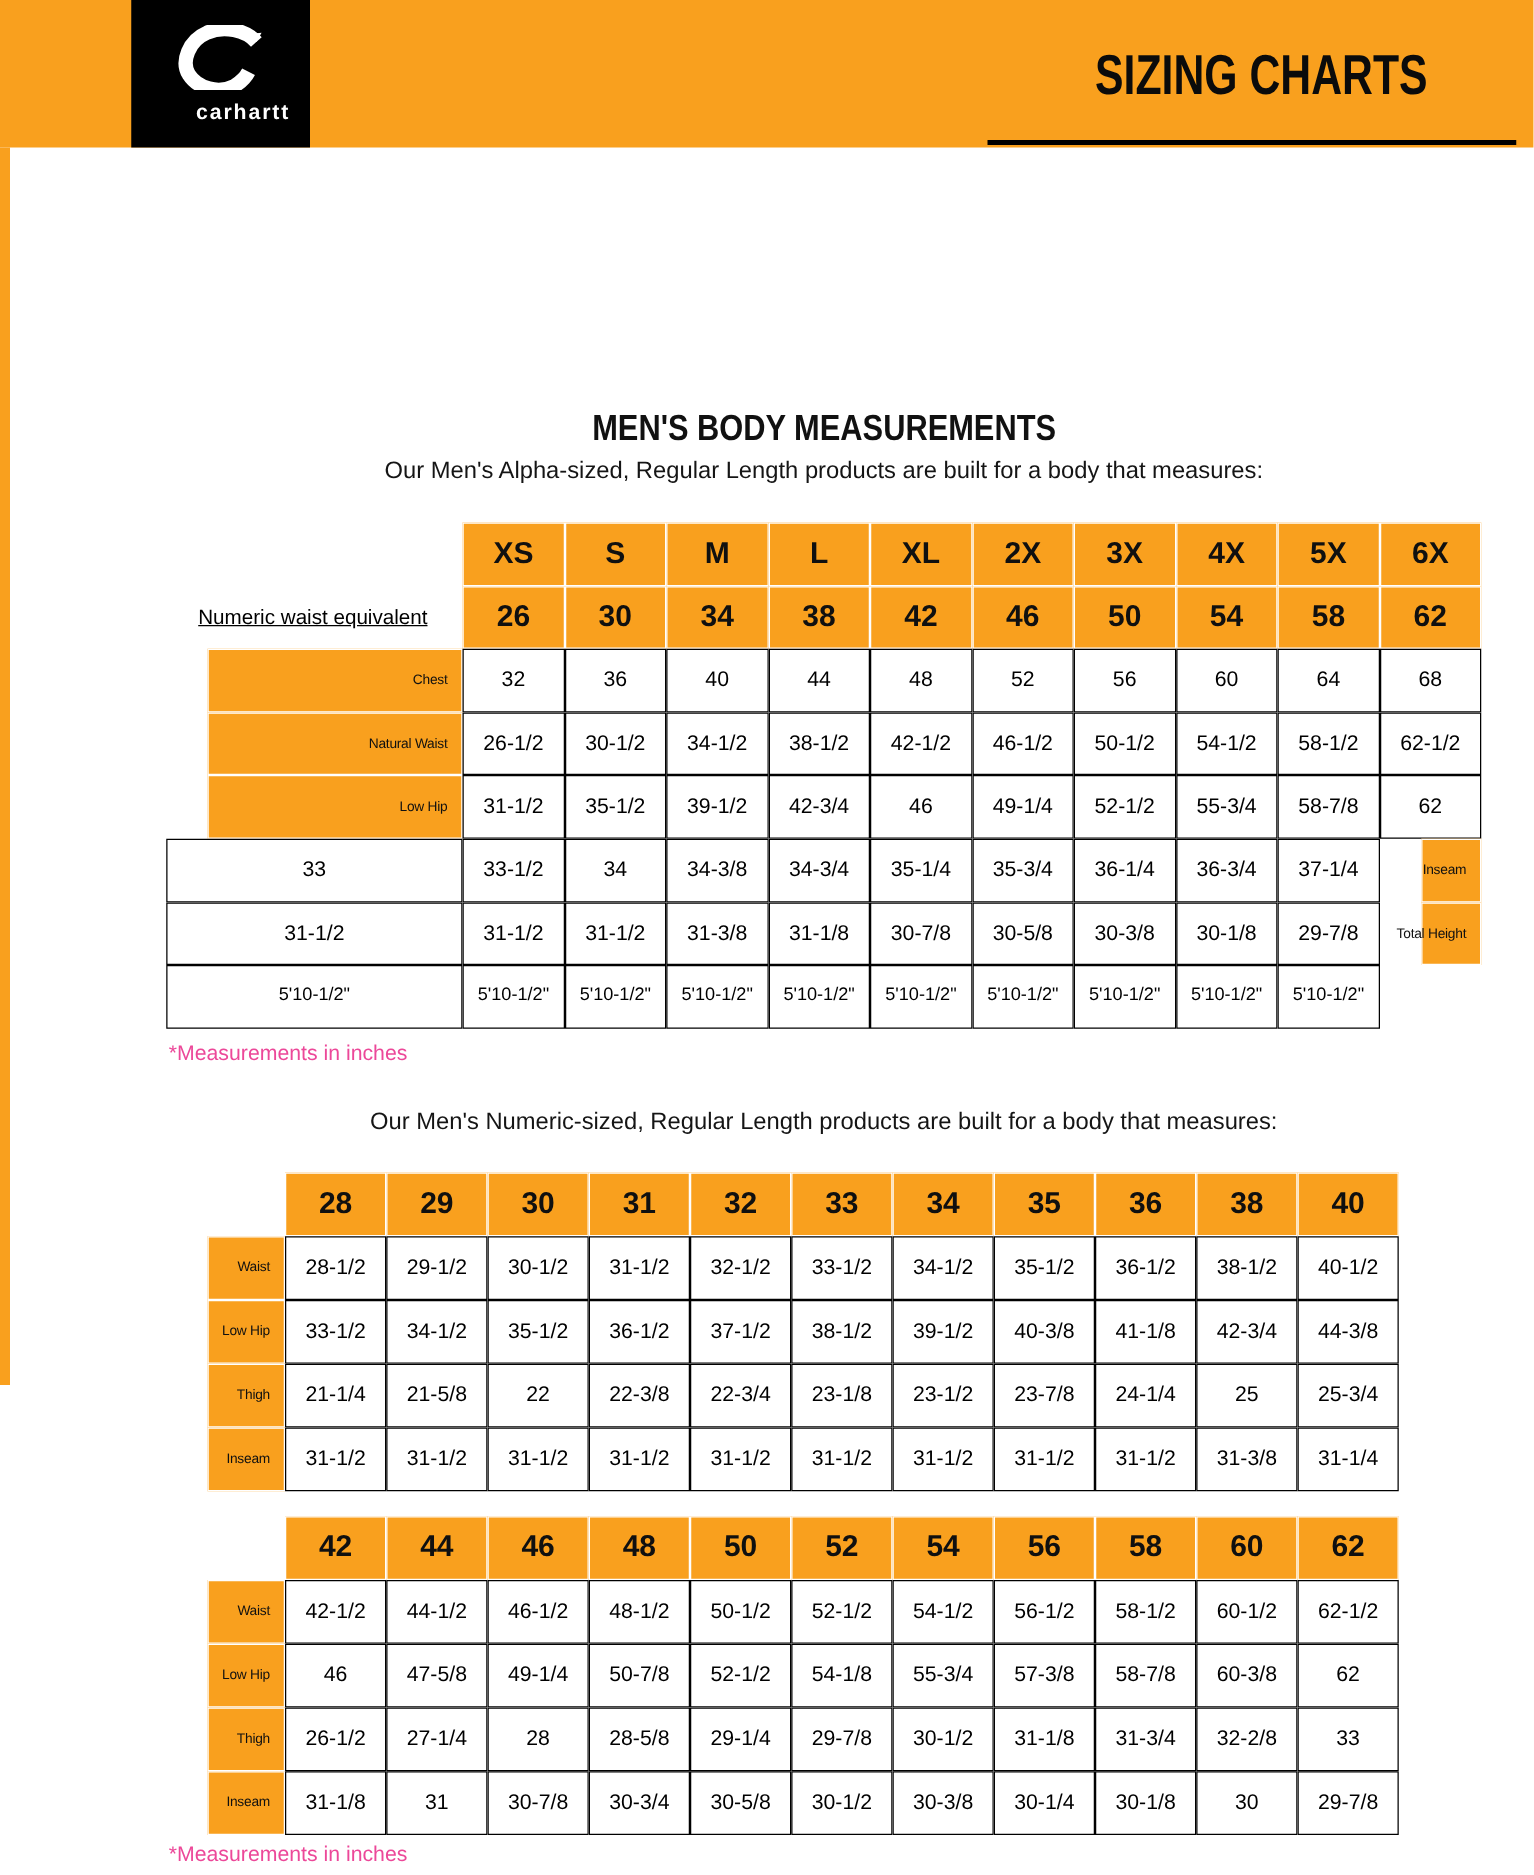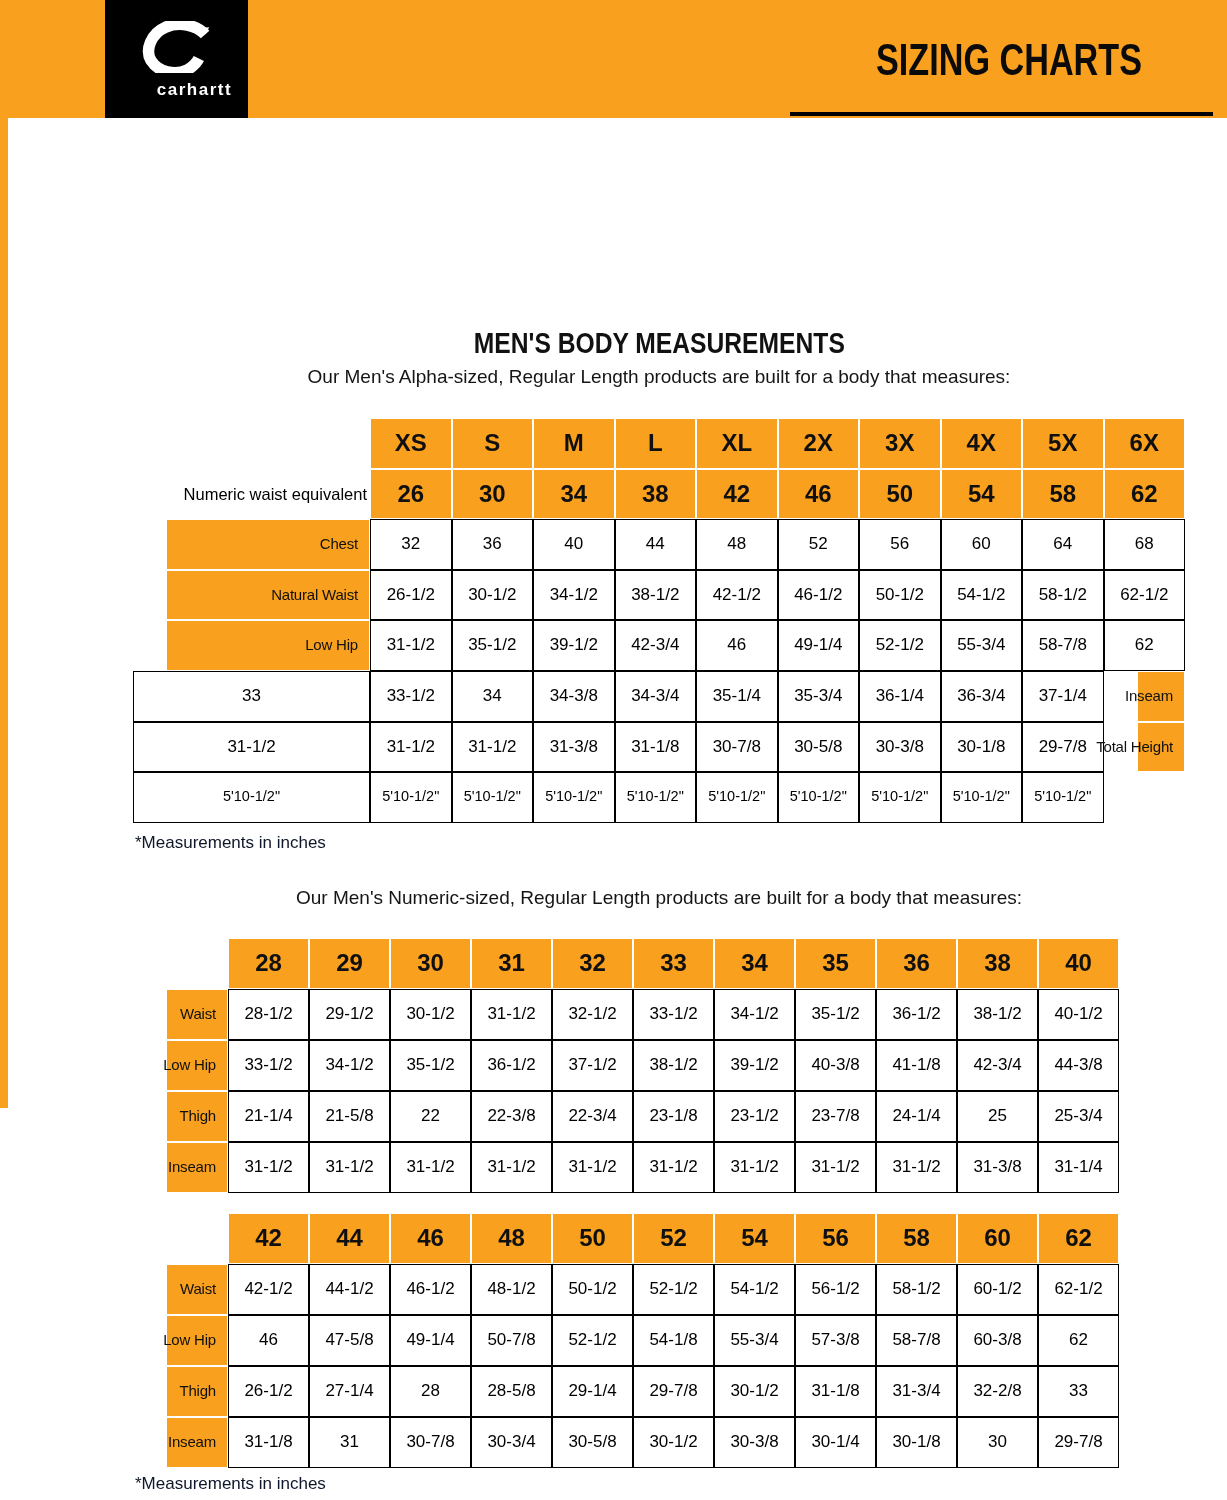--- a/index.html
+++ b/index.html
@@ -17,36 +17,36 @@
   .sizing-title span{display:inline-block;transform:scaleX(.76);transform-origin:100% 50%;}
   .header-rule{position:absolute;left:790px;top:112px;width:423px;height:4px;background:#000;}
 
   
   .center-block{position:absolute;left:133px;width:1052px;text-align:center;}
   .page-title{top:327px;font-size:29px;font-weight:bold;color:#111;}
   .page-title span{display:inline-block;transform:scaleX(.85);white-space:nowrap;}
   .intro{font-size:19px;color:#151515;}
   #alpha-intro{top:366px;}
   #numeric-intro{top:887px;}
-  .footnote{position:absolute;left:135px;font-size:17px;color:#0f172a;}
+  .footnote{position:absolute;left:135px;font-size:17px;color:#ec4899;}
   #footnote-1{top:833px;}
   #footnote-2{top:1474px;}
 
   
   .table{display:grid;position:absolute;}
   #alpha-table{left:133px;top:418px;grid-template-columns:237px repeat(10,81.5px);grid-auto-rows:50.6px;}
   .numeric{grid-template-columns:95px repeat(11,81px);grid-auto-rows:51px;}
   #numeric-table-1{left:133px;top:938px;}
   #numeric-table-2{left:133px;top:1213px;}
 
   .cell{display:flex;align-items:center;justify-content:center;font-size:17px;line-height:1.1;}
   .cell.gold{background:var(--gold,#F9A01E);border:1.5px solid #fff;color:#101010;}
   .cell.head{font-weight:bold;font-size:24px;}
-  .cell.label{justify-content:flex-end;padding-right:11px;font-size:15px;letter-spacing:-0.2px;white-space:nowrap;margin-left:33px;}
-  .cell.plain-label{justify-content:flex-end;padding-right:3px;font-size:16.5px;white-space:nowrap;background:transparent;border:none;}
+  .cell.label{justify-content:flex-end;padding-right:11px;font-size:11px;letter-spacing:-0.2px;white-space:nowrap;margin-left:33px;}
+  .cell.plain-label{justify-content:flex-end;padding-right:28px;font-size:16.5px;white-space:nowrap;background:transparent;border:none;text-decoration:underline;}
   .cell.data{background:#fff;border:1px solid #000;}
   .cell.small{font-size:14.5px;}
   .cell.corner{background:transparent;border:none;}
 </style>
 </head>
 <body>
 
 <div id="page">
 
   <div class="band"></div>

